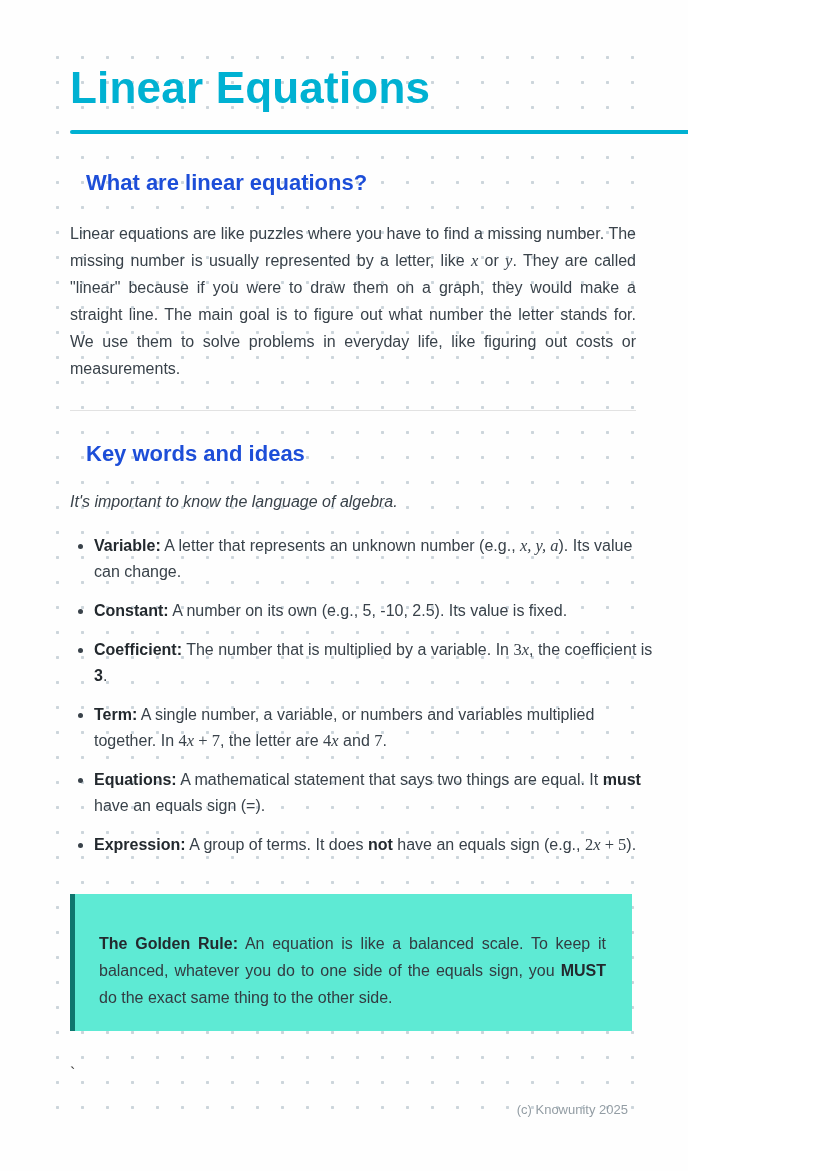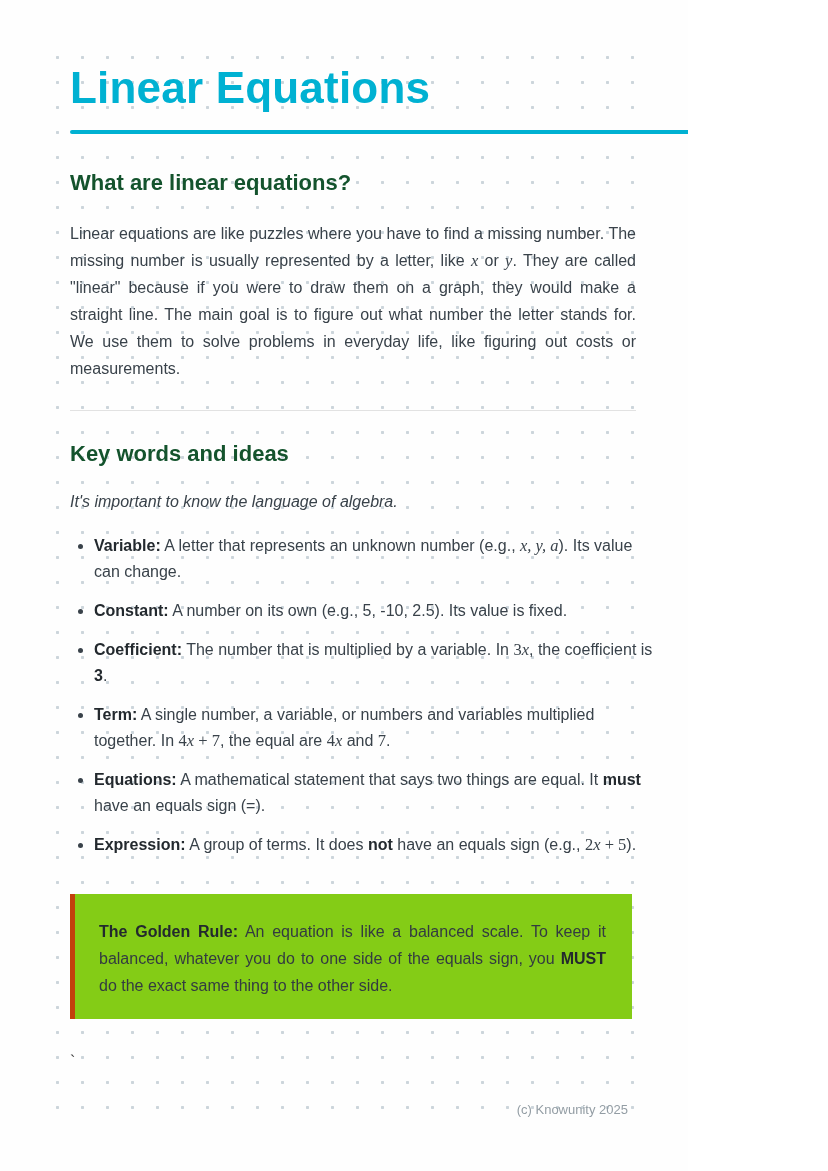--- a/index.html
+++ b/index.html
@@ -46,24 +46,24 @@
     color: #00b1d2;
   }
   .title-rule {
     width: 648px;
     height: 4px;
     background: #00b1d2;
     margin-top: 18px;
     border-radius: 2px;
   }
   h2.section-heading {
-    margin: 0;
+    margin: 16px;
     font-size: 22px;
     font-weight: 800;
-    color: #14532d;
+    color: #1d4ed8;
   }
   .sec-1 { margin-top: 36px; }
   .sec-2 { margin-top: 30px; }
   p.body-par {
     width: 566px;
     margin: 24px 0 0 0;
     font-size: 16px;
     line-height: 27px;
     text-align: justify;
   }
@@ -87,23 +87,23 @@
   }
   ul.kw-list li {
     font-size: 16px;
     line-height: 26px;
     margin-bottom: 13px;
   }
   .callout {
     box-sizing: border-box;
     width: 562px;
     margin-top: 36px;
-    background: #84cc16;
-    border-left: 5px solid #c2410c;
-    padding: 24px 26px 20px 24px;
+    background: #5eead4;
+    border-left: 5px solid #0f766e;
+    padding: 36px 26px 20px 24px;
   }
   .callout p {
     margin: 0;
     font-size: 16px;
     line-height: 27px;
     text-align: justify;
     color: #333b41;
   }
   .stray {
     margin-top: 34px;
@@ -142,21 +142,21 @@
 
     <hr class="divider">
 
     <section class="sec-2">
       <h2 class="section-heading">Key words and ideas</h2>
       <p class="intro-line">It's important to know the language of algebra.</p>
       <ul class="kw-list">
         <li><span class="b">Variable:</span><span> A letter that represents an unknown number (e.g., </span><span class="i m">x, y, a</span><span>). Its value can change.</span></li>
         <li><span class="b">Constant:</span><span> A number on its own (e.g., 5, -10, 2.5). Its value is fixed.</span></li>
         <li><span class="b">Coefficient:</span><span> The number that is multiplied by a variable. In </span><span class="m">3</span><span class="i m">x</span><span>, the coefficient is </span><span class="b">3</span><span>.</span></li>
-        <li><span class="b">Term:</span><span> A single number, a variable, or numbers and variables multiplied together. In </span><span class="m">4</span><span class="i m">x</span><span class="m"> + 7</span><span>, the equal are </span><span class="m">4</span><span class="i m">x</span><span> and </span><span class="m">7</span><span>.</span></li>
+        <li><span class="b">Term:</span><span> A single number, a variable, or numbers and variables multiplied together. In </span><span class="m">4</span><span class="i m">x</span><span class="m"> + 7</span><span>, the letter are </span><span class="m">4</span><span class="i m">x</span><span> and </span><span class="m">7</span><span>.</span></li>
         <li><span class="b">Equations:</span><span> A mathematical statement that says two things are equal. It </span><span class="b">must</span><span> have an equals sign (=).</span></li>
         <li><span class="b">Expression:</span><span> A group of terms. It does </span><span class="b">not</span><span> have an equals sign (e.g., </span><span class="m">2</span><span class="i m">x</span><span class="m"> + 5</span><span>).</span></li>
       </ul>
     </section>
 
     <div class="callout">
       <p><span class="b">The Golden Rule:</span><span> An equation is like a balanced scale. To keep it balanced, whatever you do to one side of the equals sign, you </span><span class="b">MUST</span><span> do the exact same thing to the other side.</span></p>
     </div>
 
     <div class="stray">`</div>

